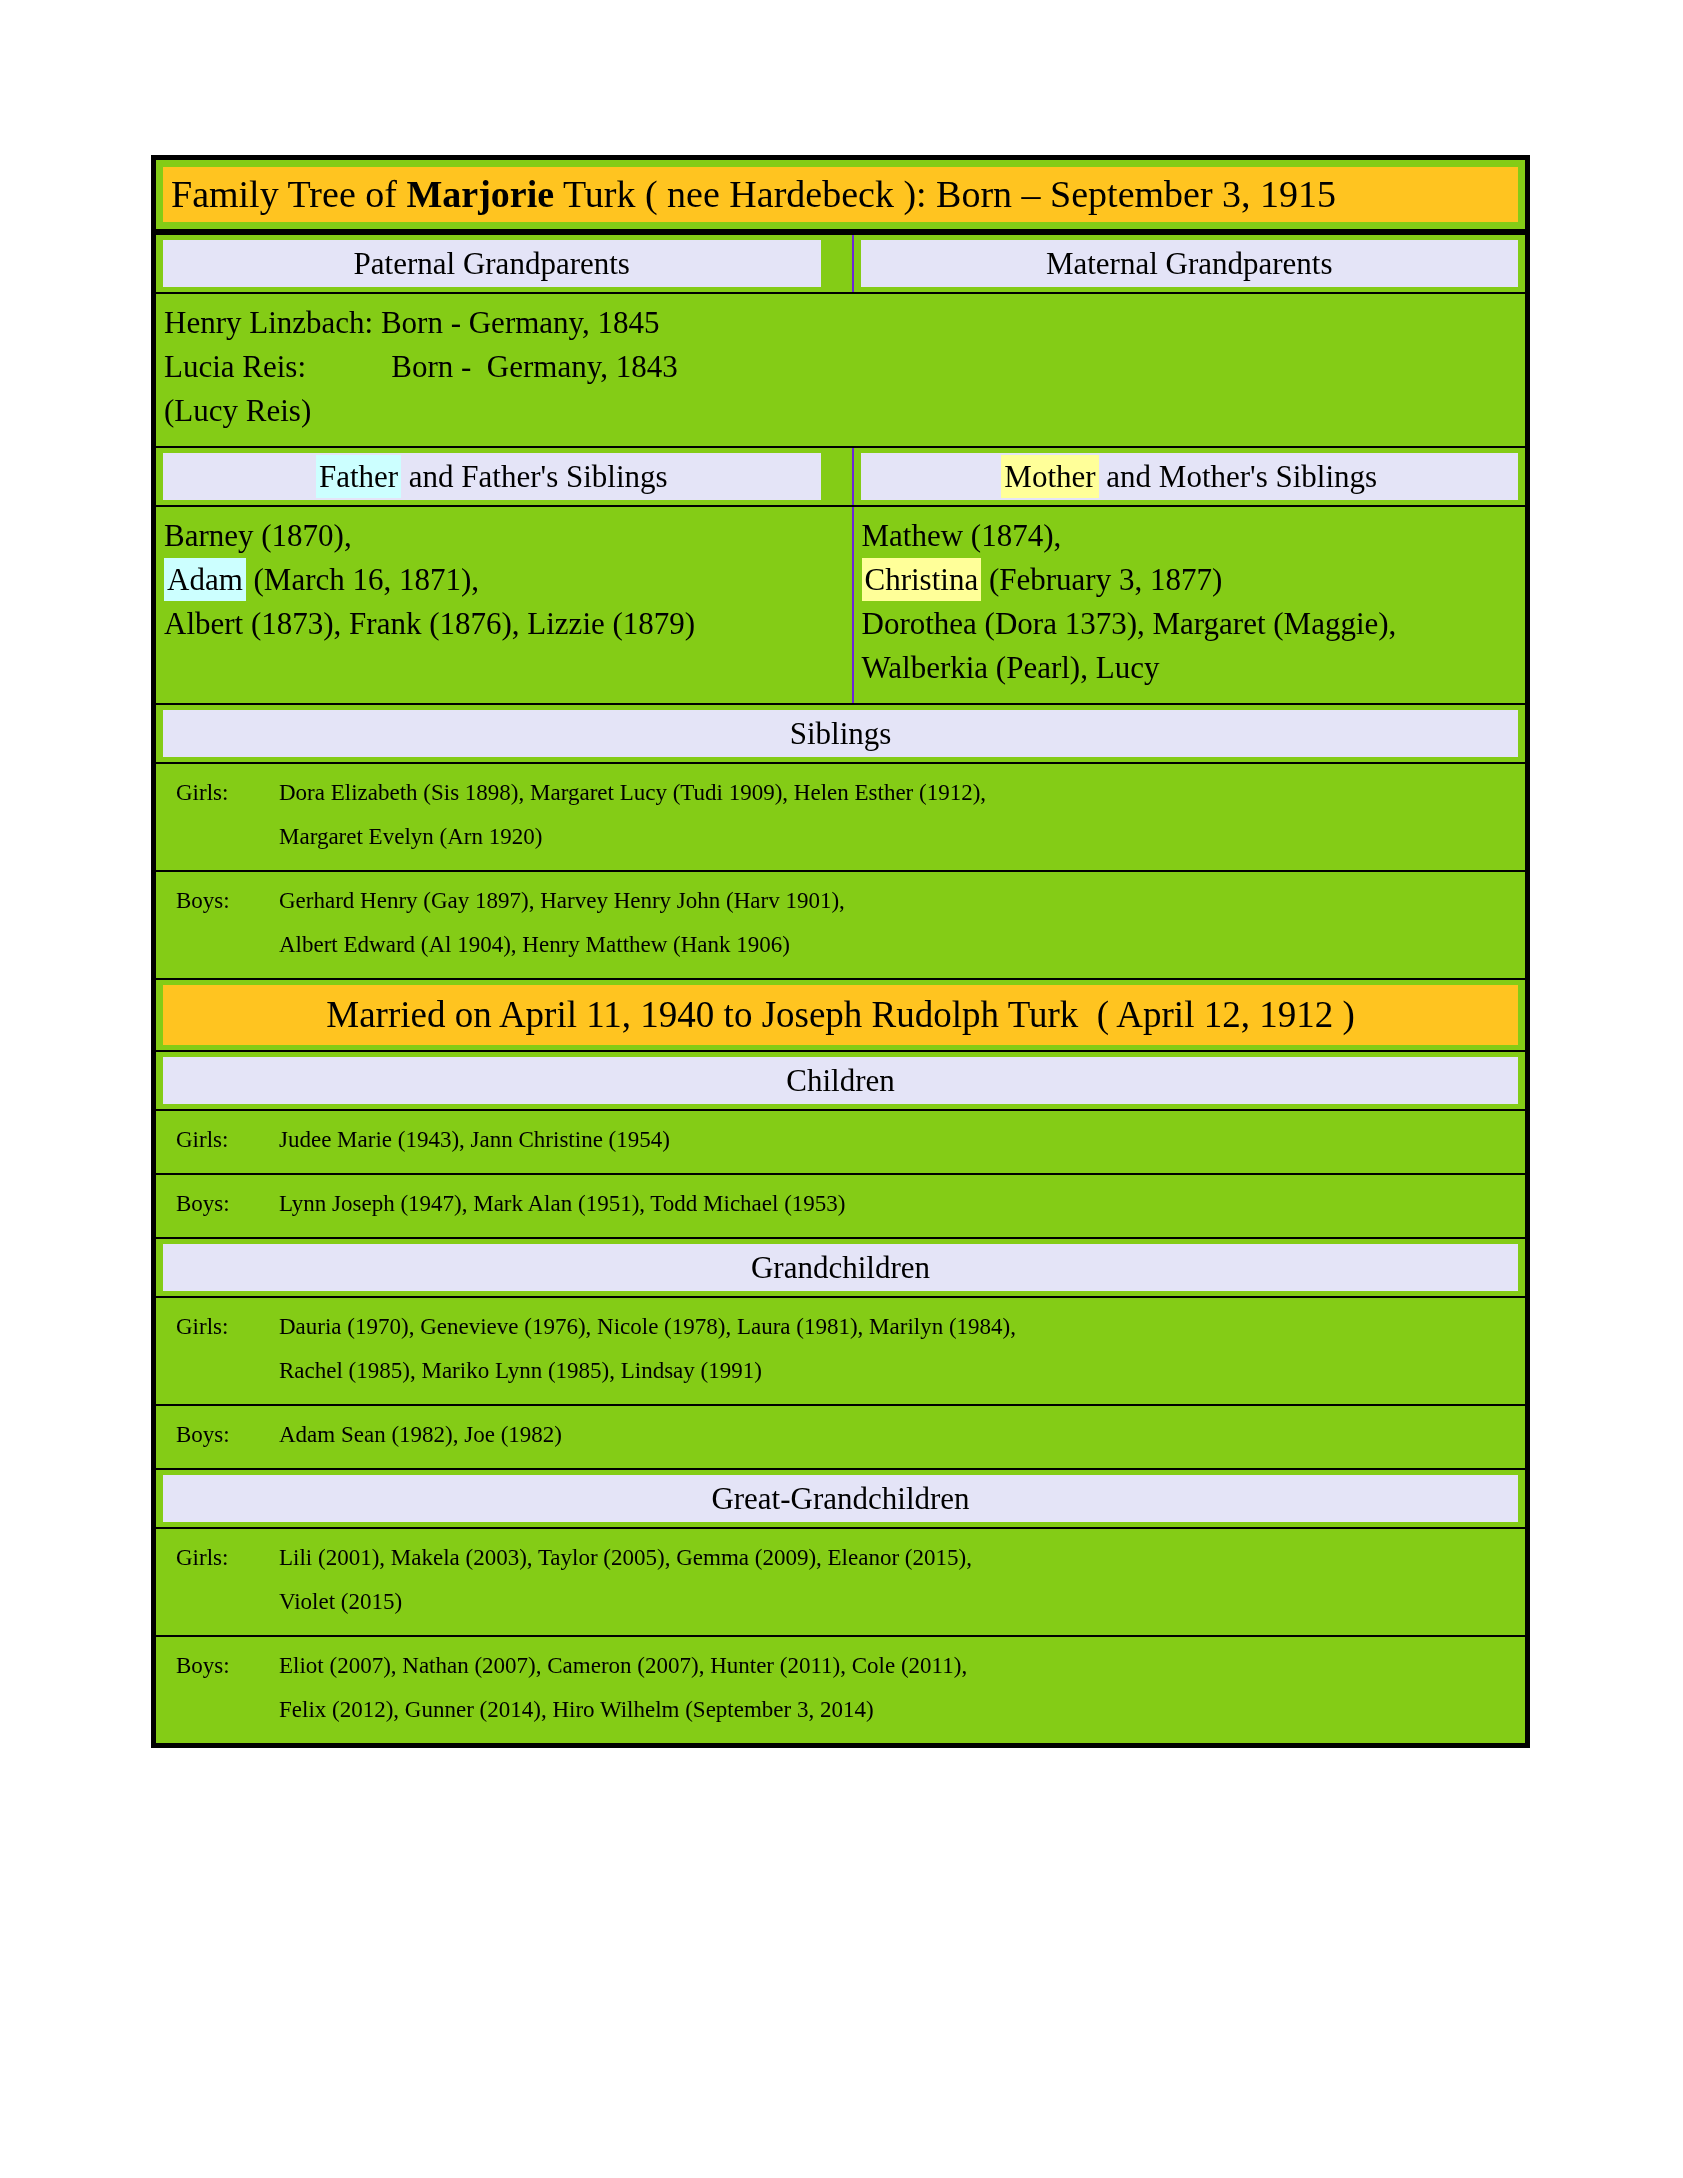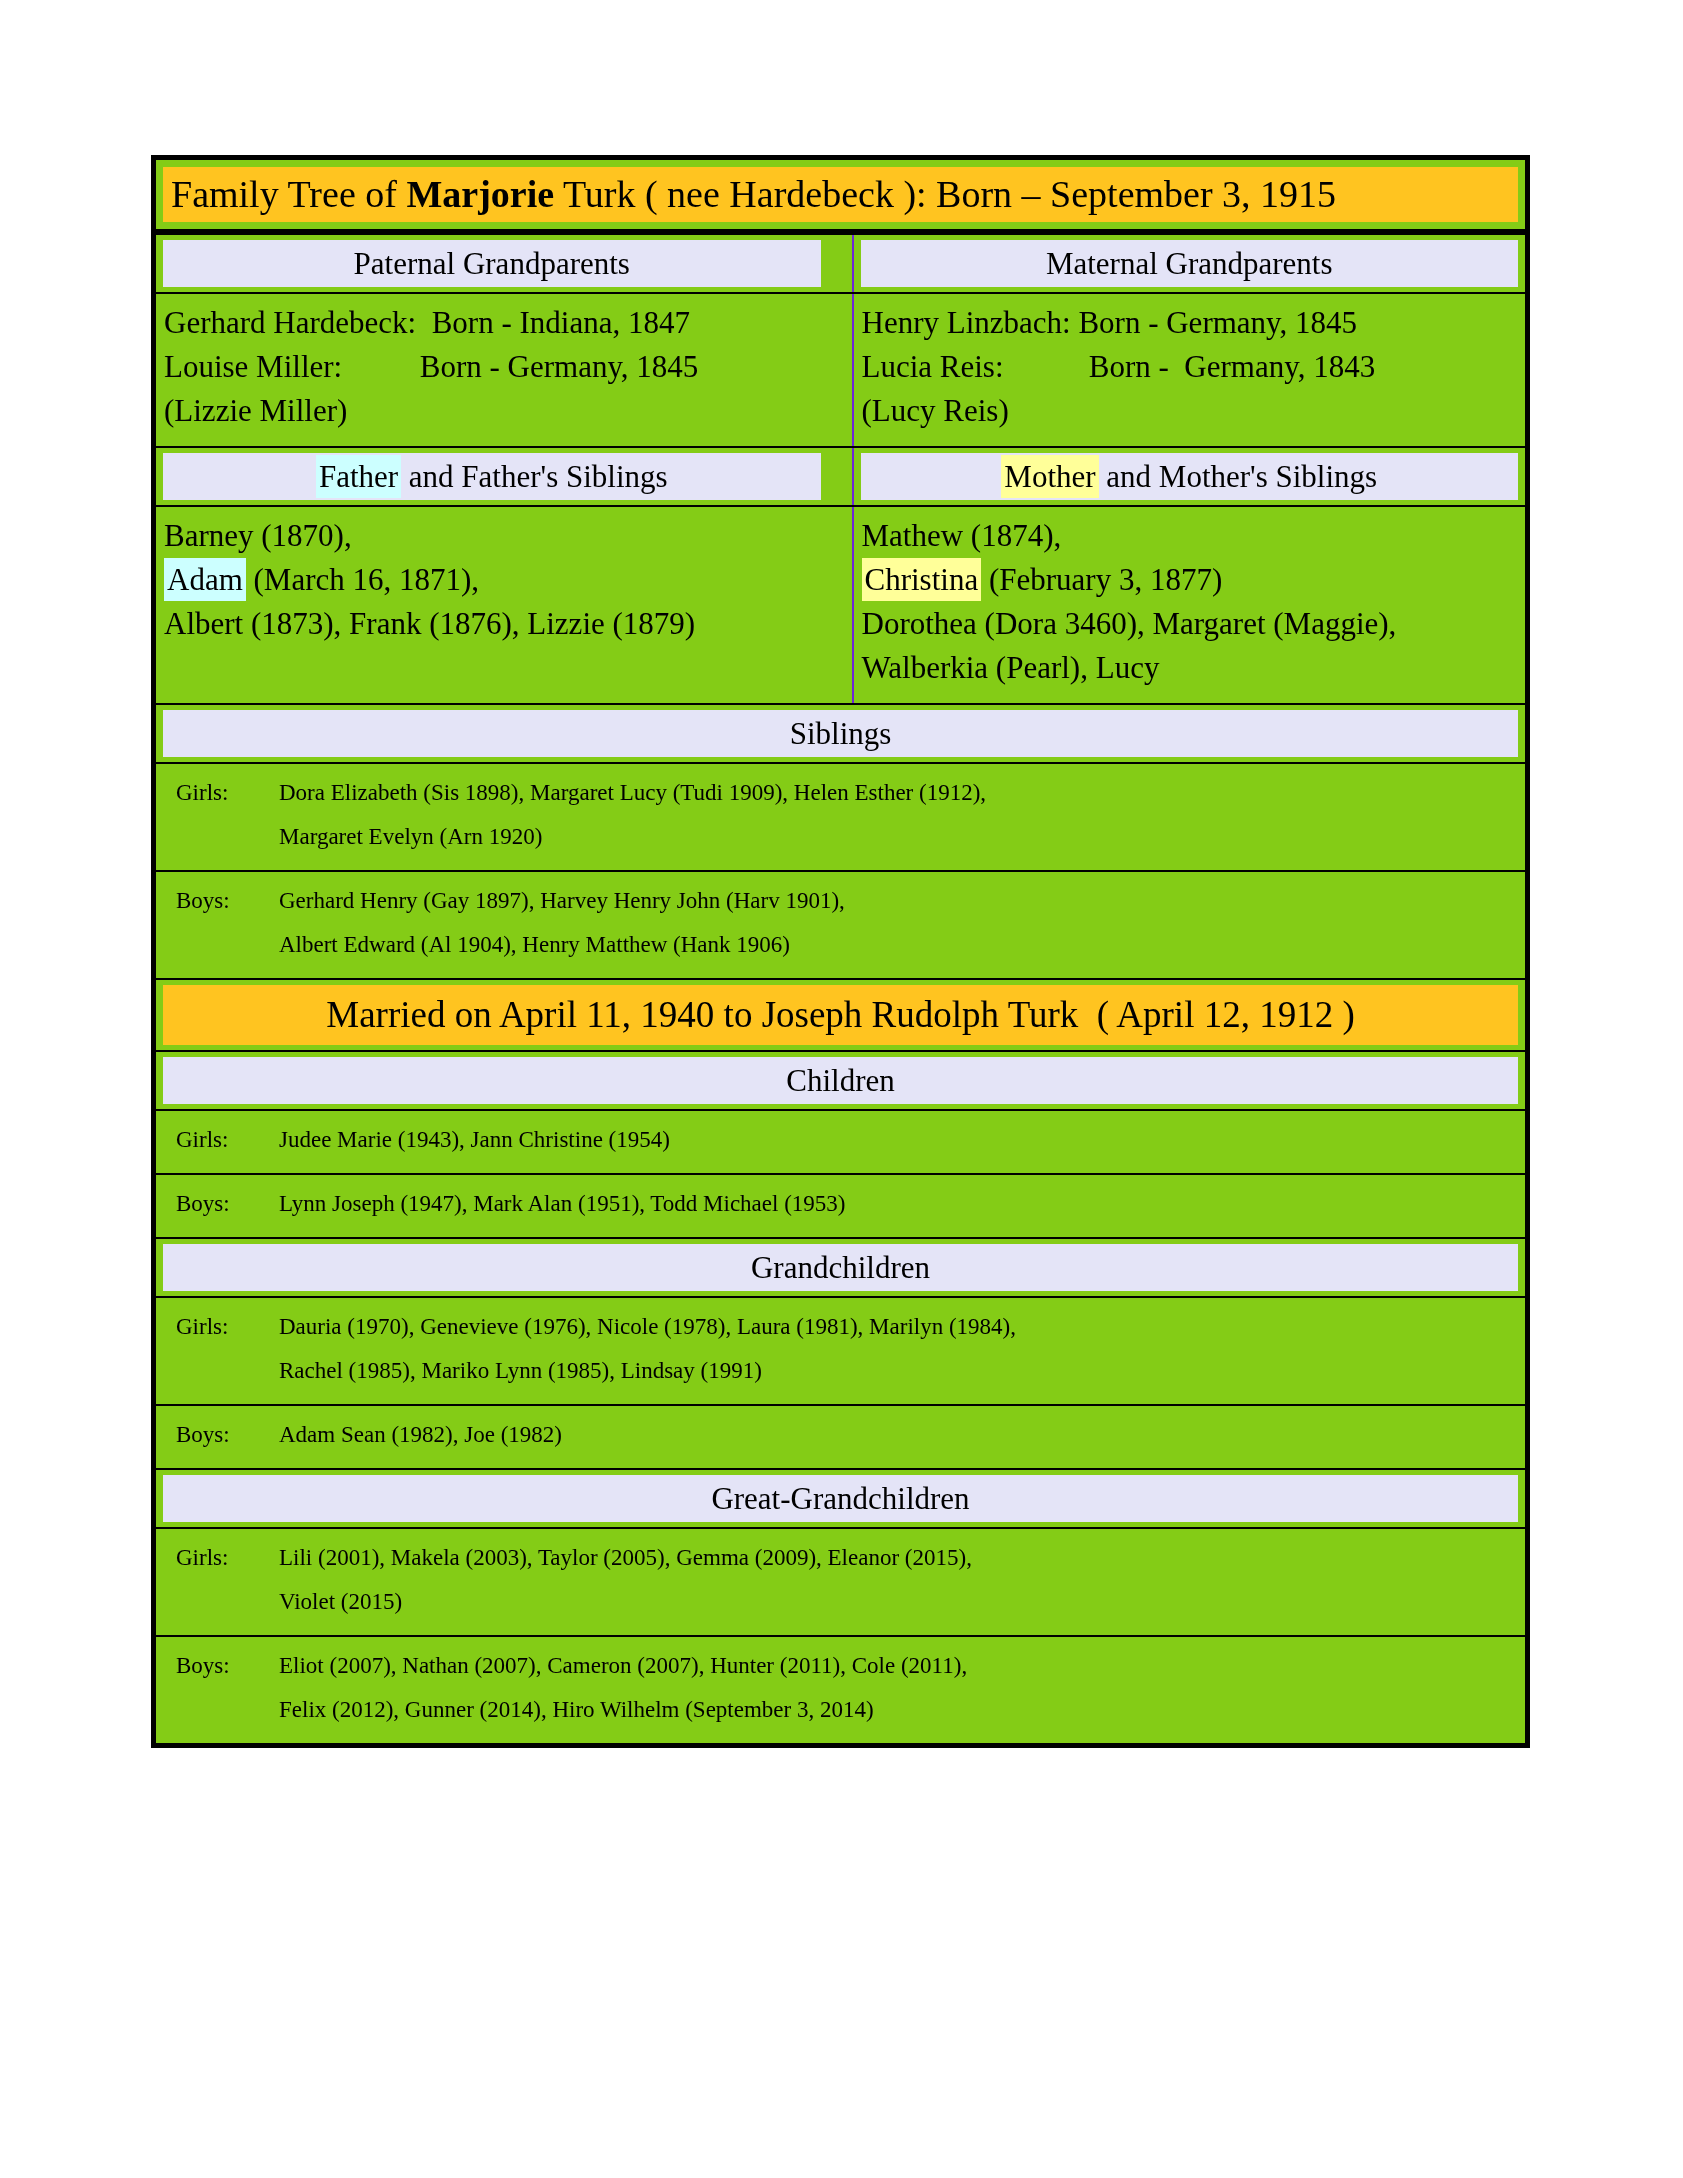--- a/index.html
+++ b/index.html
@@ -58,23 +58,20 @@
   <div class="row cols">
     <div class="half">
       <div class="band">Paternal Grandparents</div>
     </div>
     <div class="half">
       <div class="band">Maternal Grandparents</div>
     </div>
   </div>
 
   <div class="row cols">
-    <div class="half info pre">Gerhard Hardebeck:  Born - Indiana, 1847
-Louise Miller:          Born - Germany, 1845
-(Lizzie Miller)</div>
     <div class="half info pre">Henry Linzbach: Born - Germany, 1845
 Lucia Reis:           Born -  Germany, 1843
 (Lucy Reis)</div>
   </div>
 
   <div class="row cols">
     <div class="half">
       <div class="band"><span class="hl-cyan">Father</span><span> and Father's Siblings</span></div>
     </div>
     <div class="half">
@@ -84,21 +81,21 @@
 
   <div class="row cols">
     <div class="half info">
       <div>Barney (1870),</div>
       <div><span class="hl-cyan">Adam</span><span> (March 16, 1871),</span></div>
       <div class="pre">Albert (1873), Frank (1876), Lizzie (1879)</div>
     </div>
     <div class="half info">
       <div>Mathew (1874),</div>
       <div><span class="hl-yellow">Christina</span><span> (February 3, 1877)</span></div>
-      <div class="pre">Dorothea (Dora 3460), Margaret (Maggie),
+      <div class="pre">Dorothea (Dora 1373), Margaret (Maggie),
 Walberkia (Pearl), Lucy</div>
     </div>
   </div>
 
   <div class="row">
     <div class="band">Siblings</div>
   </div>
   <div class="row label-row">
     <span class="lbl">Girls:</span>
     <span class="names pre">Dora Elizabeth (Sis 1898), Margaret Lucy (Tudi 1909), Helen Esther (1912),

